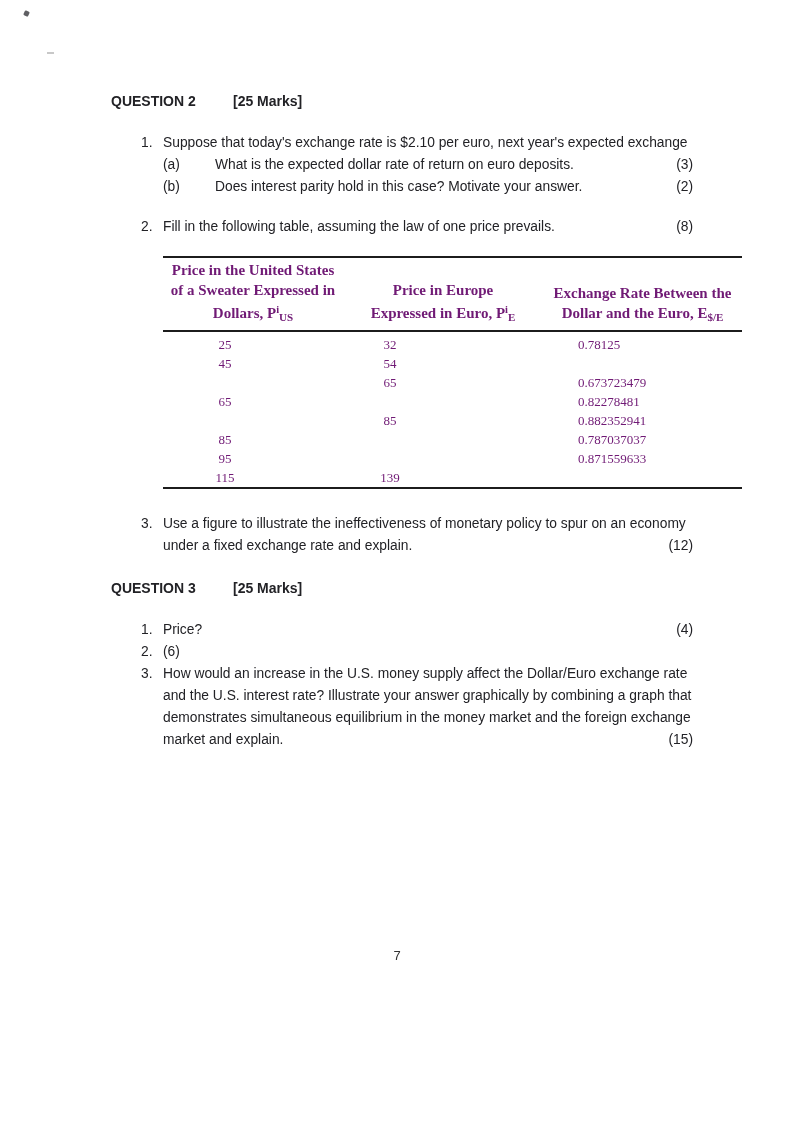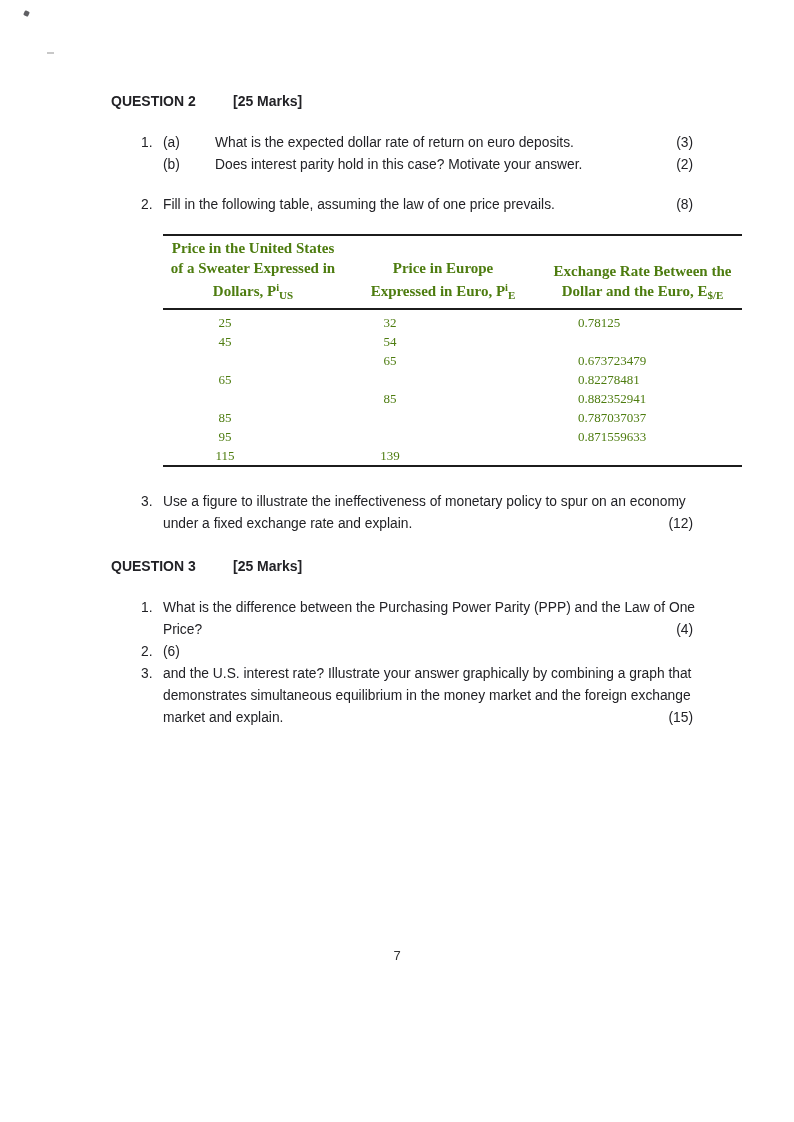--- a/index.html
+++ b/index.html
@@ -36,21 +36,21 @@
   .mt-item2 { margin-top:18px; }
   .mt-item3 { margin-top:24px; }
   .mt-list  { margin-top:20px; }
   .mt-q3    { margin-top:19px; }
 
   .lop-table {
     margin-top:18px; margin-left:52px;
     width:579px;
     border-collapse:collapse;
     font-family:"Liberation Serif", serif;
-    color:#4d7c0f;
+    color:#701a75;
     border-top:2px solid #1c1c1c;
     border-bottom:2px solid #1c1c1c;
   }
   .lop-table th {
     font-size:15px; font-weight:bold; line-height:20px;
     vertical-align:bottom; text-align:center;
     padding:2px 0 3px 0;
     border-bottom:2px solid #1c1c1c;
   }
   .lop-table td {
@@ -83,20 +83,21 @@
     <div class="q-heading">
       <span class="q-title">QUESTION 2</span>
       <span class="q-marks-label">[25 Marks]</span>
     </div>
 
     <div class="qlist mt-list">
 
       <div class="item">
         <span class="item-num">1.</span>
         <div class="item-body">
+          <div class="line">Suppose that today's exchange rate is $2.10 per euro, next year's expected exchange</div>
           <div class="subitem">
             <span class="sub-label">(a)</span>
             <span class="sub-text">What is the expected dollar rate of return on euro deposits.</span>
             <span class="marks">(3)</span>
           </div>
           <div class="subitem">
             <span class="sub-label">(b)</span>
             <span class="sub-text">Does interest parity hold in this case? Motivate your answer.</span>
             <span class="marks">(2)</span>
           </div>
@@ -198,40 +199,40 @@
     <div class="q-heading mt-q3" style="margin-top:20px;">
       <span class="q-title">QUESTION 3</span>
       <span class="q-marks-label">[25 Marks]</span>
     </div>
 
     <div class="qlist mt-list">
 
       <div class="item">
         <span class="item-num">1.</span>
         <div class="item-body">
-          <div class="line">What is the difference between the Purchasing Power Parity (PPP) and the Law of One</div>
           <div class="row-with-marks">
             <span class="line">Price?</span>
             <span class="marks">(4)</span>
           </div>
         </div>
       </div>
 
       <div class="item">
         <span class="item-num">2.</span>
         <div class="item-body">
           <div class="row-with-marks">
             <span class="marks">(6)</span>
           </div>
         </div>
       </div>
 
       <div class="item">
         <span class="item-num">3.</span>
         <div class="item-body">
+          <div class="line">How would an increase in the U.S. money supply affect the Dollar/Euro exchange rate</div>
           <div class="line">and the U.S. interest rate? Illustrate your answer graphically by combining a graph that</div>
           <div class="line">demonstrates simultaneous equilibrium in the money market and the foreign exchange</div>
           <div class="row-with-marks">
             <span class="line">market and explain.</span>
             <span class="marks">(15)</span>
           </div>
         </div>
       </div>
 
     </div>

